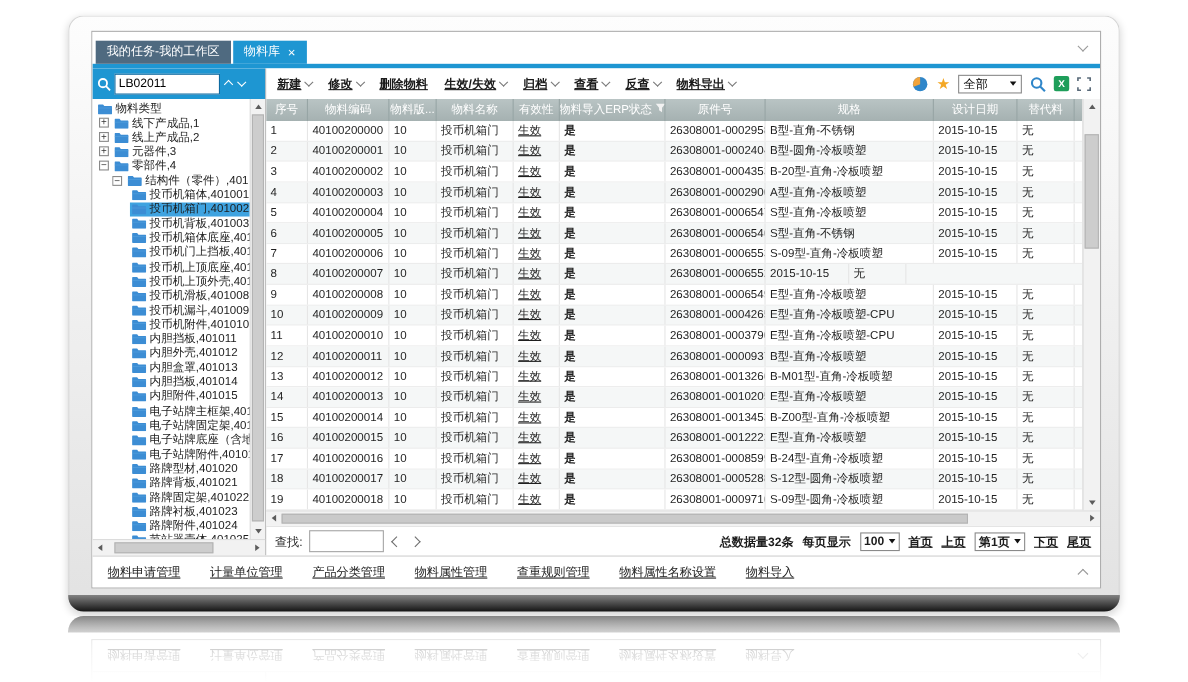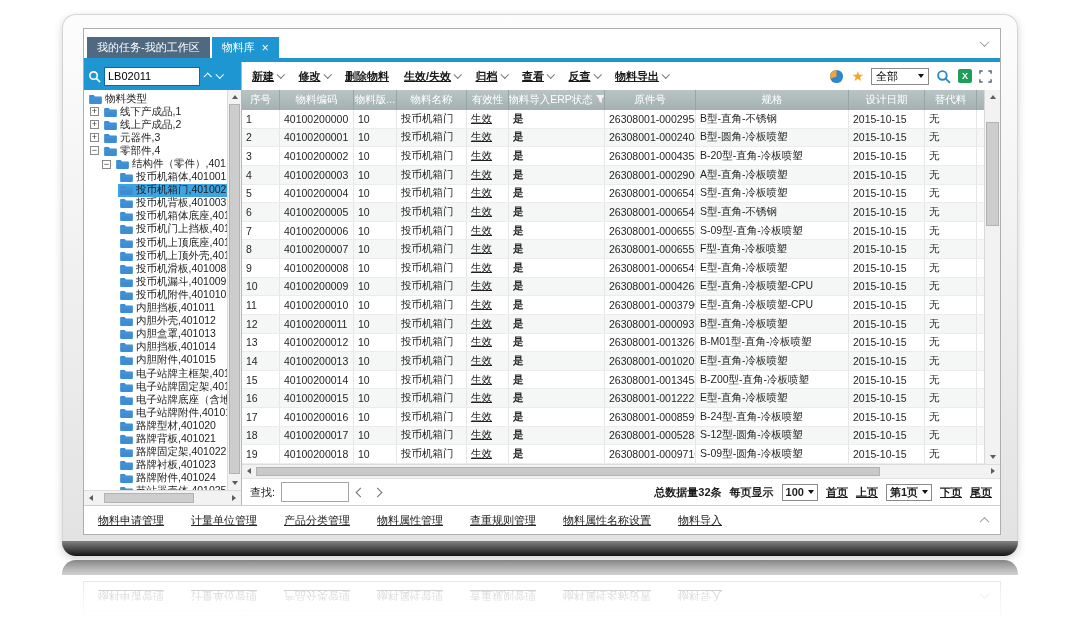--- a/index.html
+++ b/index.html
@@ -638,21 +638,20 @@
                   <div class="gcell" style="width: 52px;">无</div>
                 </div>
                 <div class="grow">
                   <div class="gcell" style="width: 38px;">8</div>
                   <div class="gcell" style="width: 74px;">40100200007</div>
                   <div class="gcell" style="width: 43px;">10</div>
                   <div class="gcell" style="width: 70px;">投币机箱门</div>
                   <div class="gcell link" style="width: 42px;">生效</div>
                   <div class="gcell bold" style="width: 96px;">是</div>
                   <div class="gcell" style="width: 91px;">26308001-0006552</div>
-                  <div class="gcell" style="width: 153px;">F型-直角-冷板喷塑</div>
                   <div class="gcell" style="width: 76px;">2015-10-15</div>
                   <div class="gcell" style="width: 52px;">无</div>
                 </div>
                 <div class="grow">
                   <div class="gcell" style="width: 38px;">9</div>
                   <div class="gcell" style="width: 74px;">40100200008</div>
                   <div class="gcell" style="width: 43px;">10</div>
                   <div class="gcell" style="width: 70px;">投币机箱门</div>
                   <div class="gcell link" style="width: 42px;">生效</div>
                   <div class="gcell bold" style="width: 96px;">是</div>

